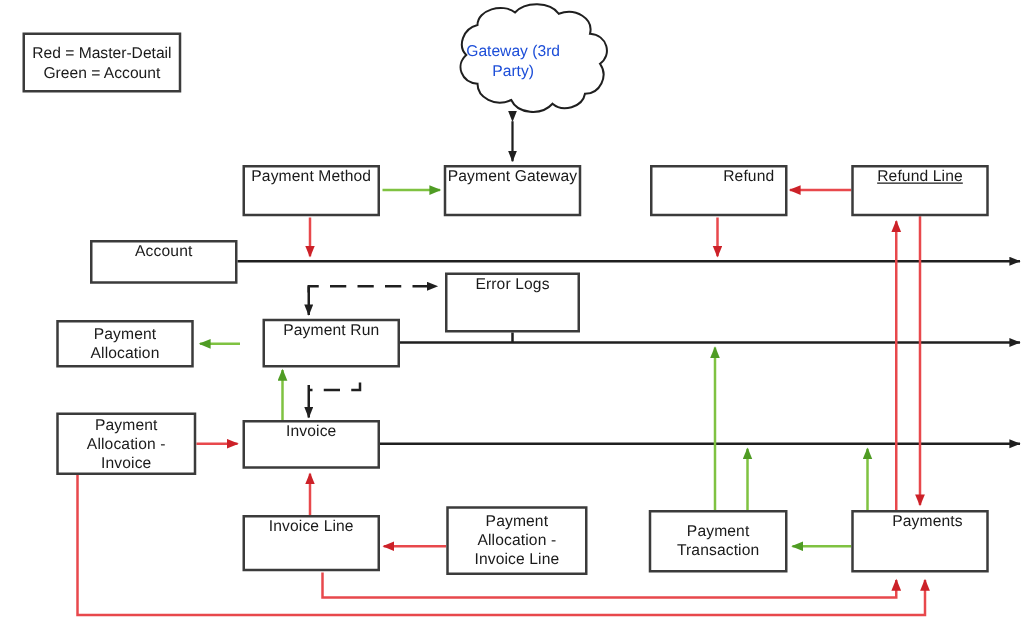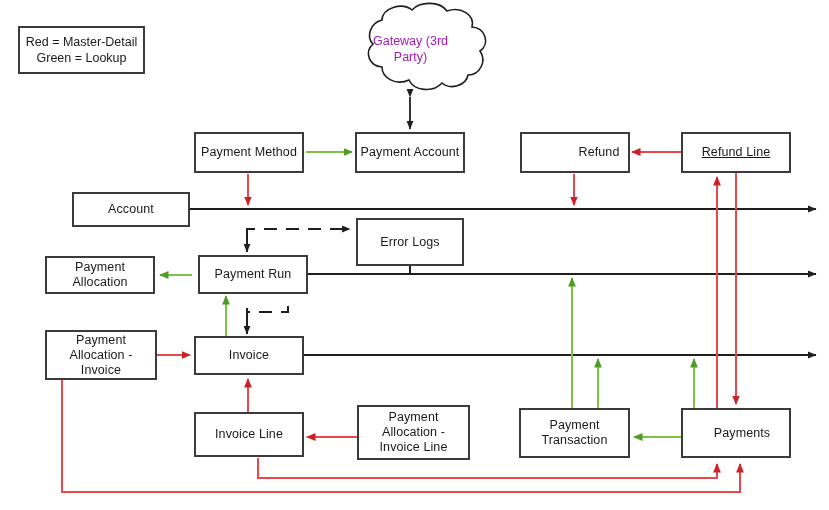--- a/index.html
+++ b/index.html
@@ -1,25 +1,25 @@
 <!DOCTYPE html>
 <html><head>
 <meta charset="utf-8">
 <style>
   html,body{margin:0;padding:0;background:#ffffff;}
   body{width:829px;height:510px;font-family:"Liberation Sans",sans-serif;}
   #stage{position:relative;width:829px;height:510px;overflow:hidden;background:#fff;}
   svg#wires{position:absolute;left:0;top:0;width:829px;height:510px;}
   .node{position:absolute;box-sizing:border-box;border:2px solid #3b3b3b;background:#ffffff;
-        display:flex;align-items:center;justify-content:center;text-align:center;
+        display:flex;justify-content:center;text-align:center;
         font-size:12.5px;color:#1a1a1a;line-height:15px;letter-spacing:0.1px;}
   .legend{position:absolute;box-sizing:border-box;border:2px solid #3b3b3b;background:#fff;
           display:flex;flex-direction:column;align-items:center;justify-content:center;
           font-size:12.5px;color:#1a1a1a;line-height:16px;}
-  .cloudlabel{position:absolute;text-align:center;font-size:12.5px;color:#a21caf;line-height:16px;}
+  .cloudlabel{position:absolute;text-align:center;font-size:12.5px;color:#1d4ed8;line-height:16px;}
 </style>
 </head>
 <body>
 
 <div id="stage">
 
   <svg id="wires" xmlns="http://www.w3.org/2000/svg">
     <defs>
       <marker id="ahBlack" markerWidth="10" markerHeight="10" refX="8.5" refY="3.6" orient="auto" markerUnits="userSpaceOnUse">
         <path d="M0,0 L9,3.6 L0,7.2 z" fill="#1f1f1f"></path>
@@ -93,31 +93,31 @@
 
     <line x1="736" y1="172" x2="736" y2="404" stroke="#e8484c" stroke-width="2" marker-end="url(#ahRed)"></line>
 
     <path d="M258,458 L258,478 L717,478 L717,464" fill="none" stroke="#e8484c" stroke-width="2" marker-end="url(#ahRed)"></path>
 
     <path d="M62,378 L62,492 L740,492 L740,464" fill="none" stroke="#e8484c" stroke-width="2" marker-end="url(#ahRed)"></path>
   </svg>
 
   <div class="legend" style="left:18px;top:26px;width:127px;height:48px;justify-content:center;">
     <span>Red = Master-Detail</span>
-    <span>Green = Lookup</span>
+    <span>Green = Account</span>
   </div>
 
   <div class="cloudlabel" style="left:363px;top:33px;width:95px;">Gateway (3rd Party)</div>
 
   <div class="node" style="left:194px;top:132px;width:110px;height:41px;">
     <span>Payment Method</span>
   </div>
 
   <div class="node" style="left:355px;top:132px;width:110px;height:41px;">
-    <span>Payment Account</span>
+    <span>Payment Gateway</span>
   </div>
 
   <div class="node" style="left:520px;top:132px;width:110px;height:41px;padding-left:48px;">
     <span>Refund</span>
   </div>
 
   <div class="node" style="left:681px;top:132px;width:110px;height:41px;text-decoration:underline;">
     <span>Refund Line</span>
   </div>
 
@@ -127,21 +127,21 @@
 
   <div class="node" style="left:356px;top:218px;width:108px;height:48px;">
     <span>Error Logs</span>
   </div>
 
   <div class="node" style="left:45px;top:256px;width:110px;height:38px;flex-direction:column;">
     <span>Payment</span>
     <span>Allocation</span>
   </div>
 
-  <div class="node" style="left:198px;top:255px;width:110px;height:39px;">
+  <div class="node" style="left:210px;top:255px;width:110px;height:39px;">
     <span>Payment Run</span>
   </div>
 
   <div class="node" style="left:45px;top:330px;width:112px;height:50px;flex-direction:column;">
     <span>Payment</span>
     <span>Allocation -</span>
     <span>Invoice</span>
   </div>
 
   <div class="node" style="left:194px;top:336px;width:110px;height:39px;">

